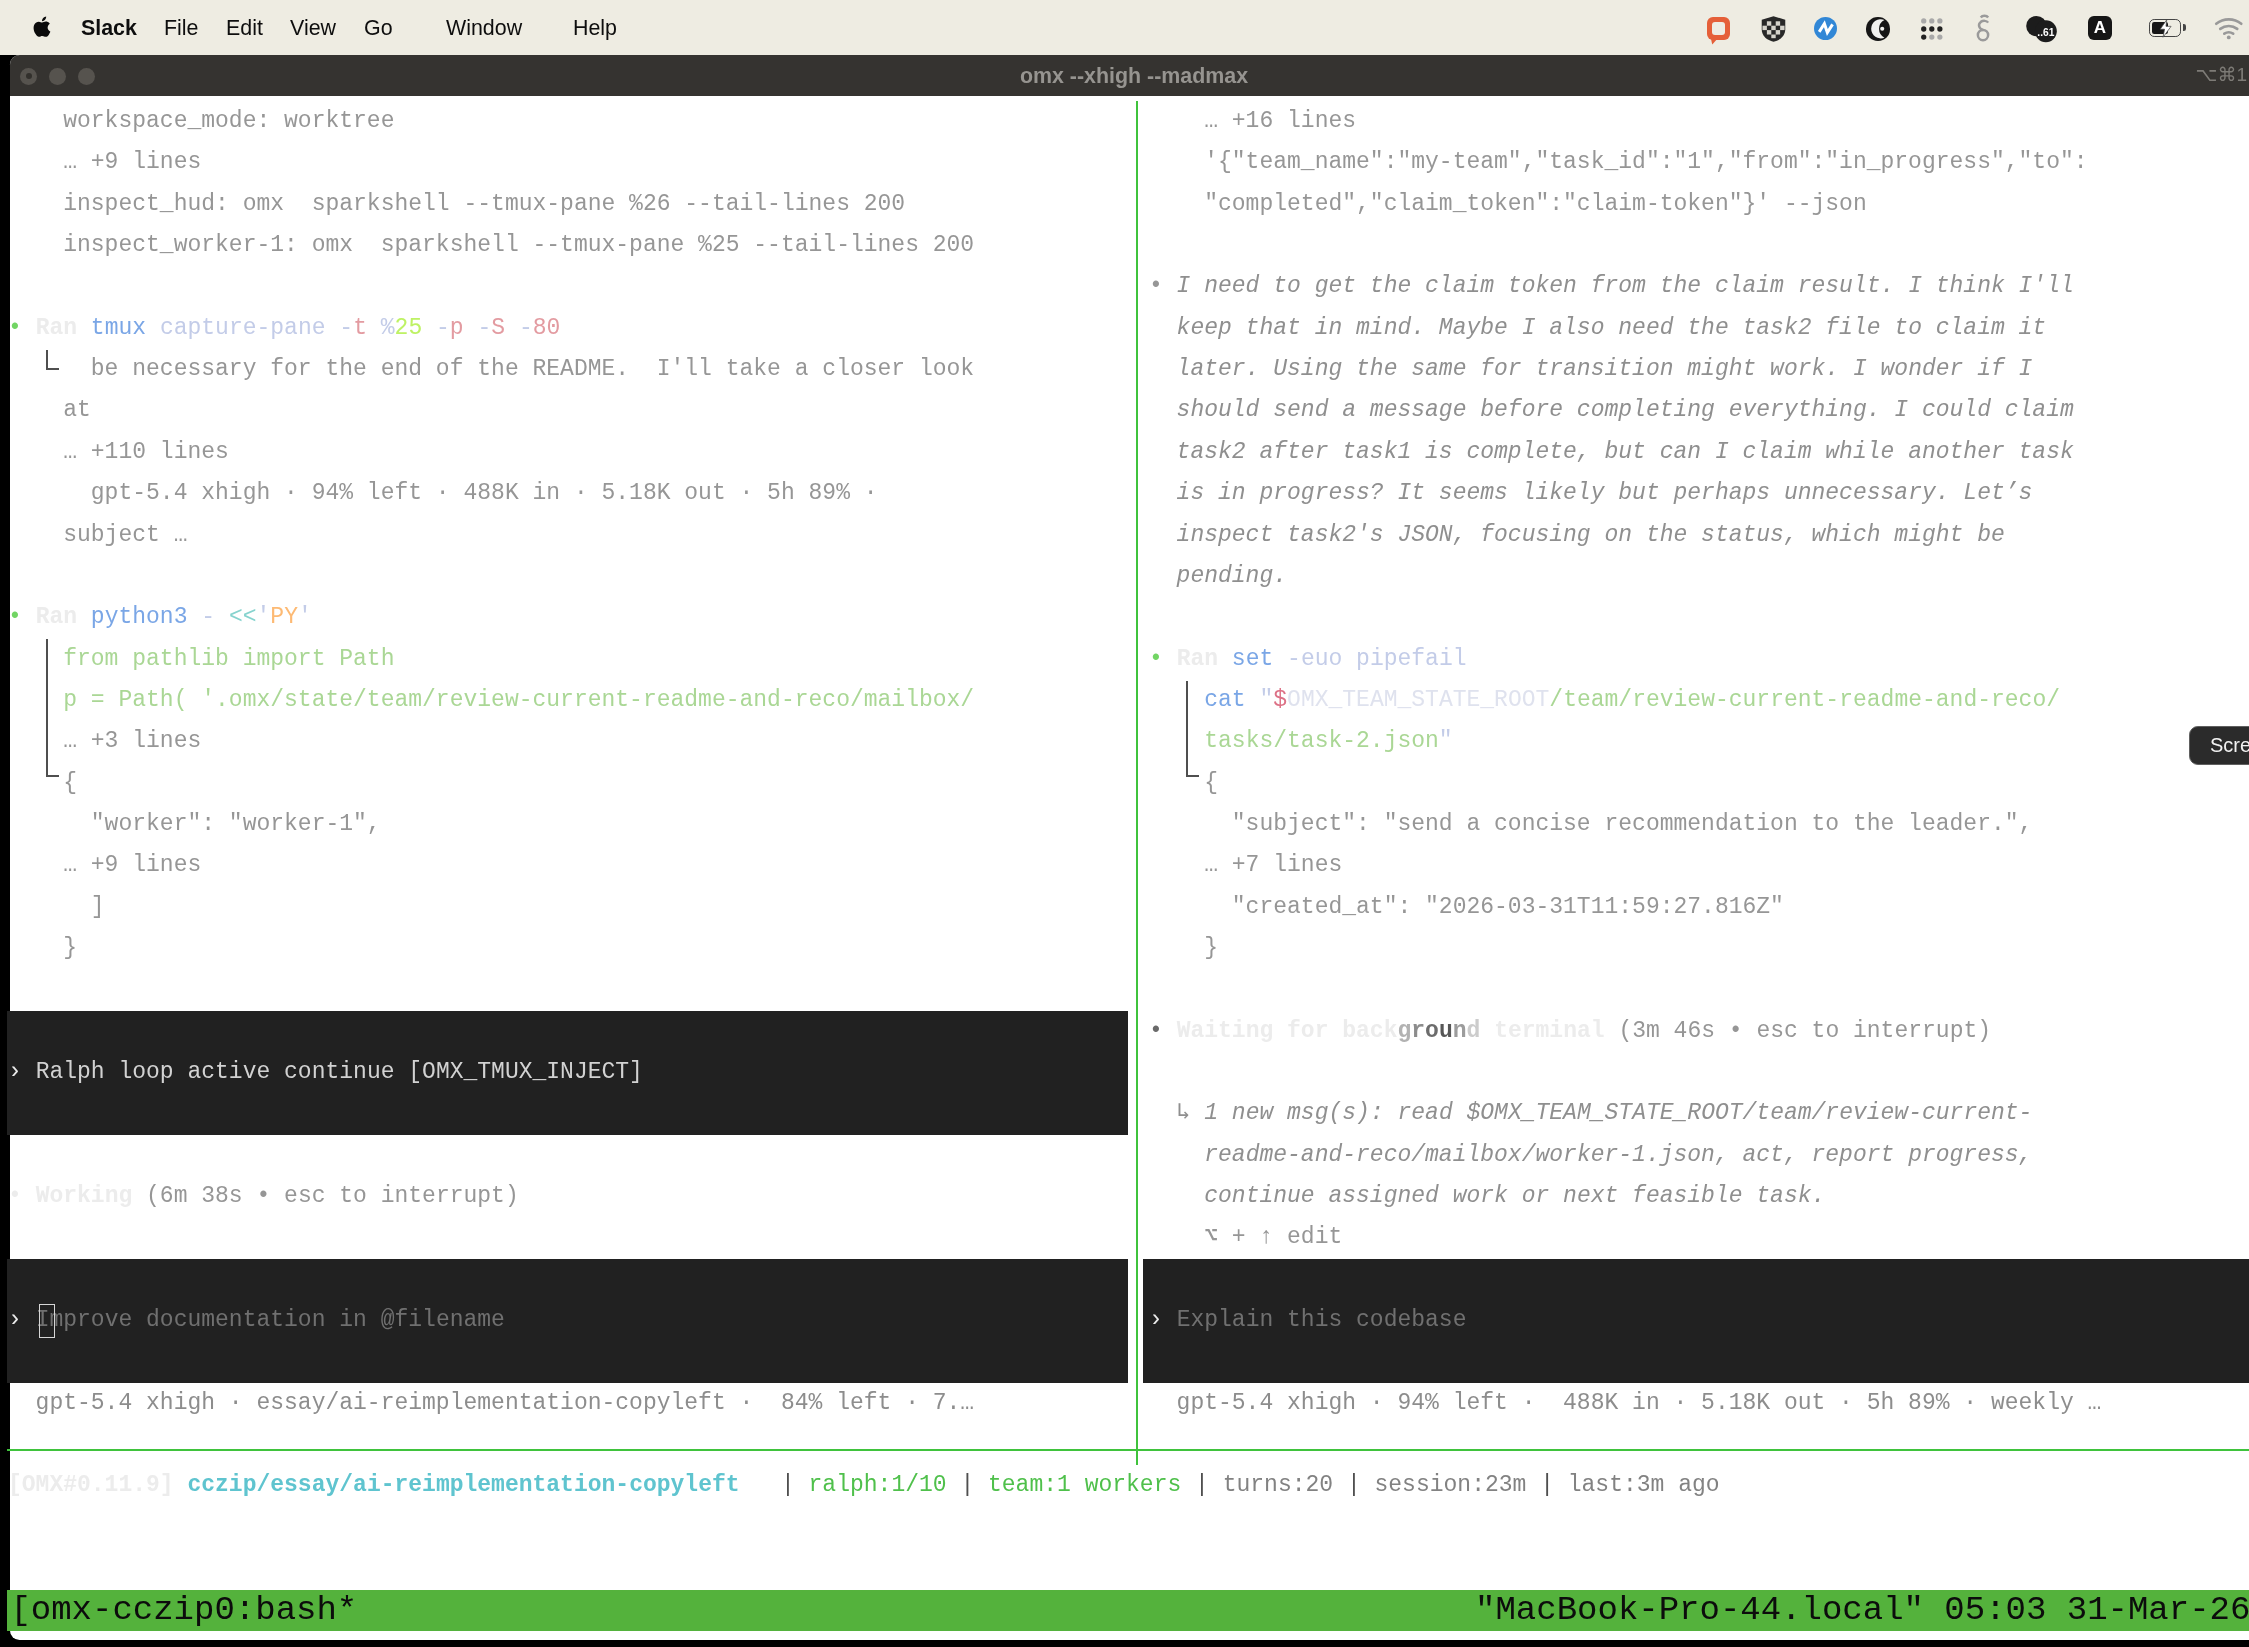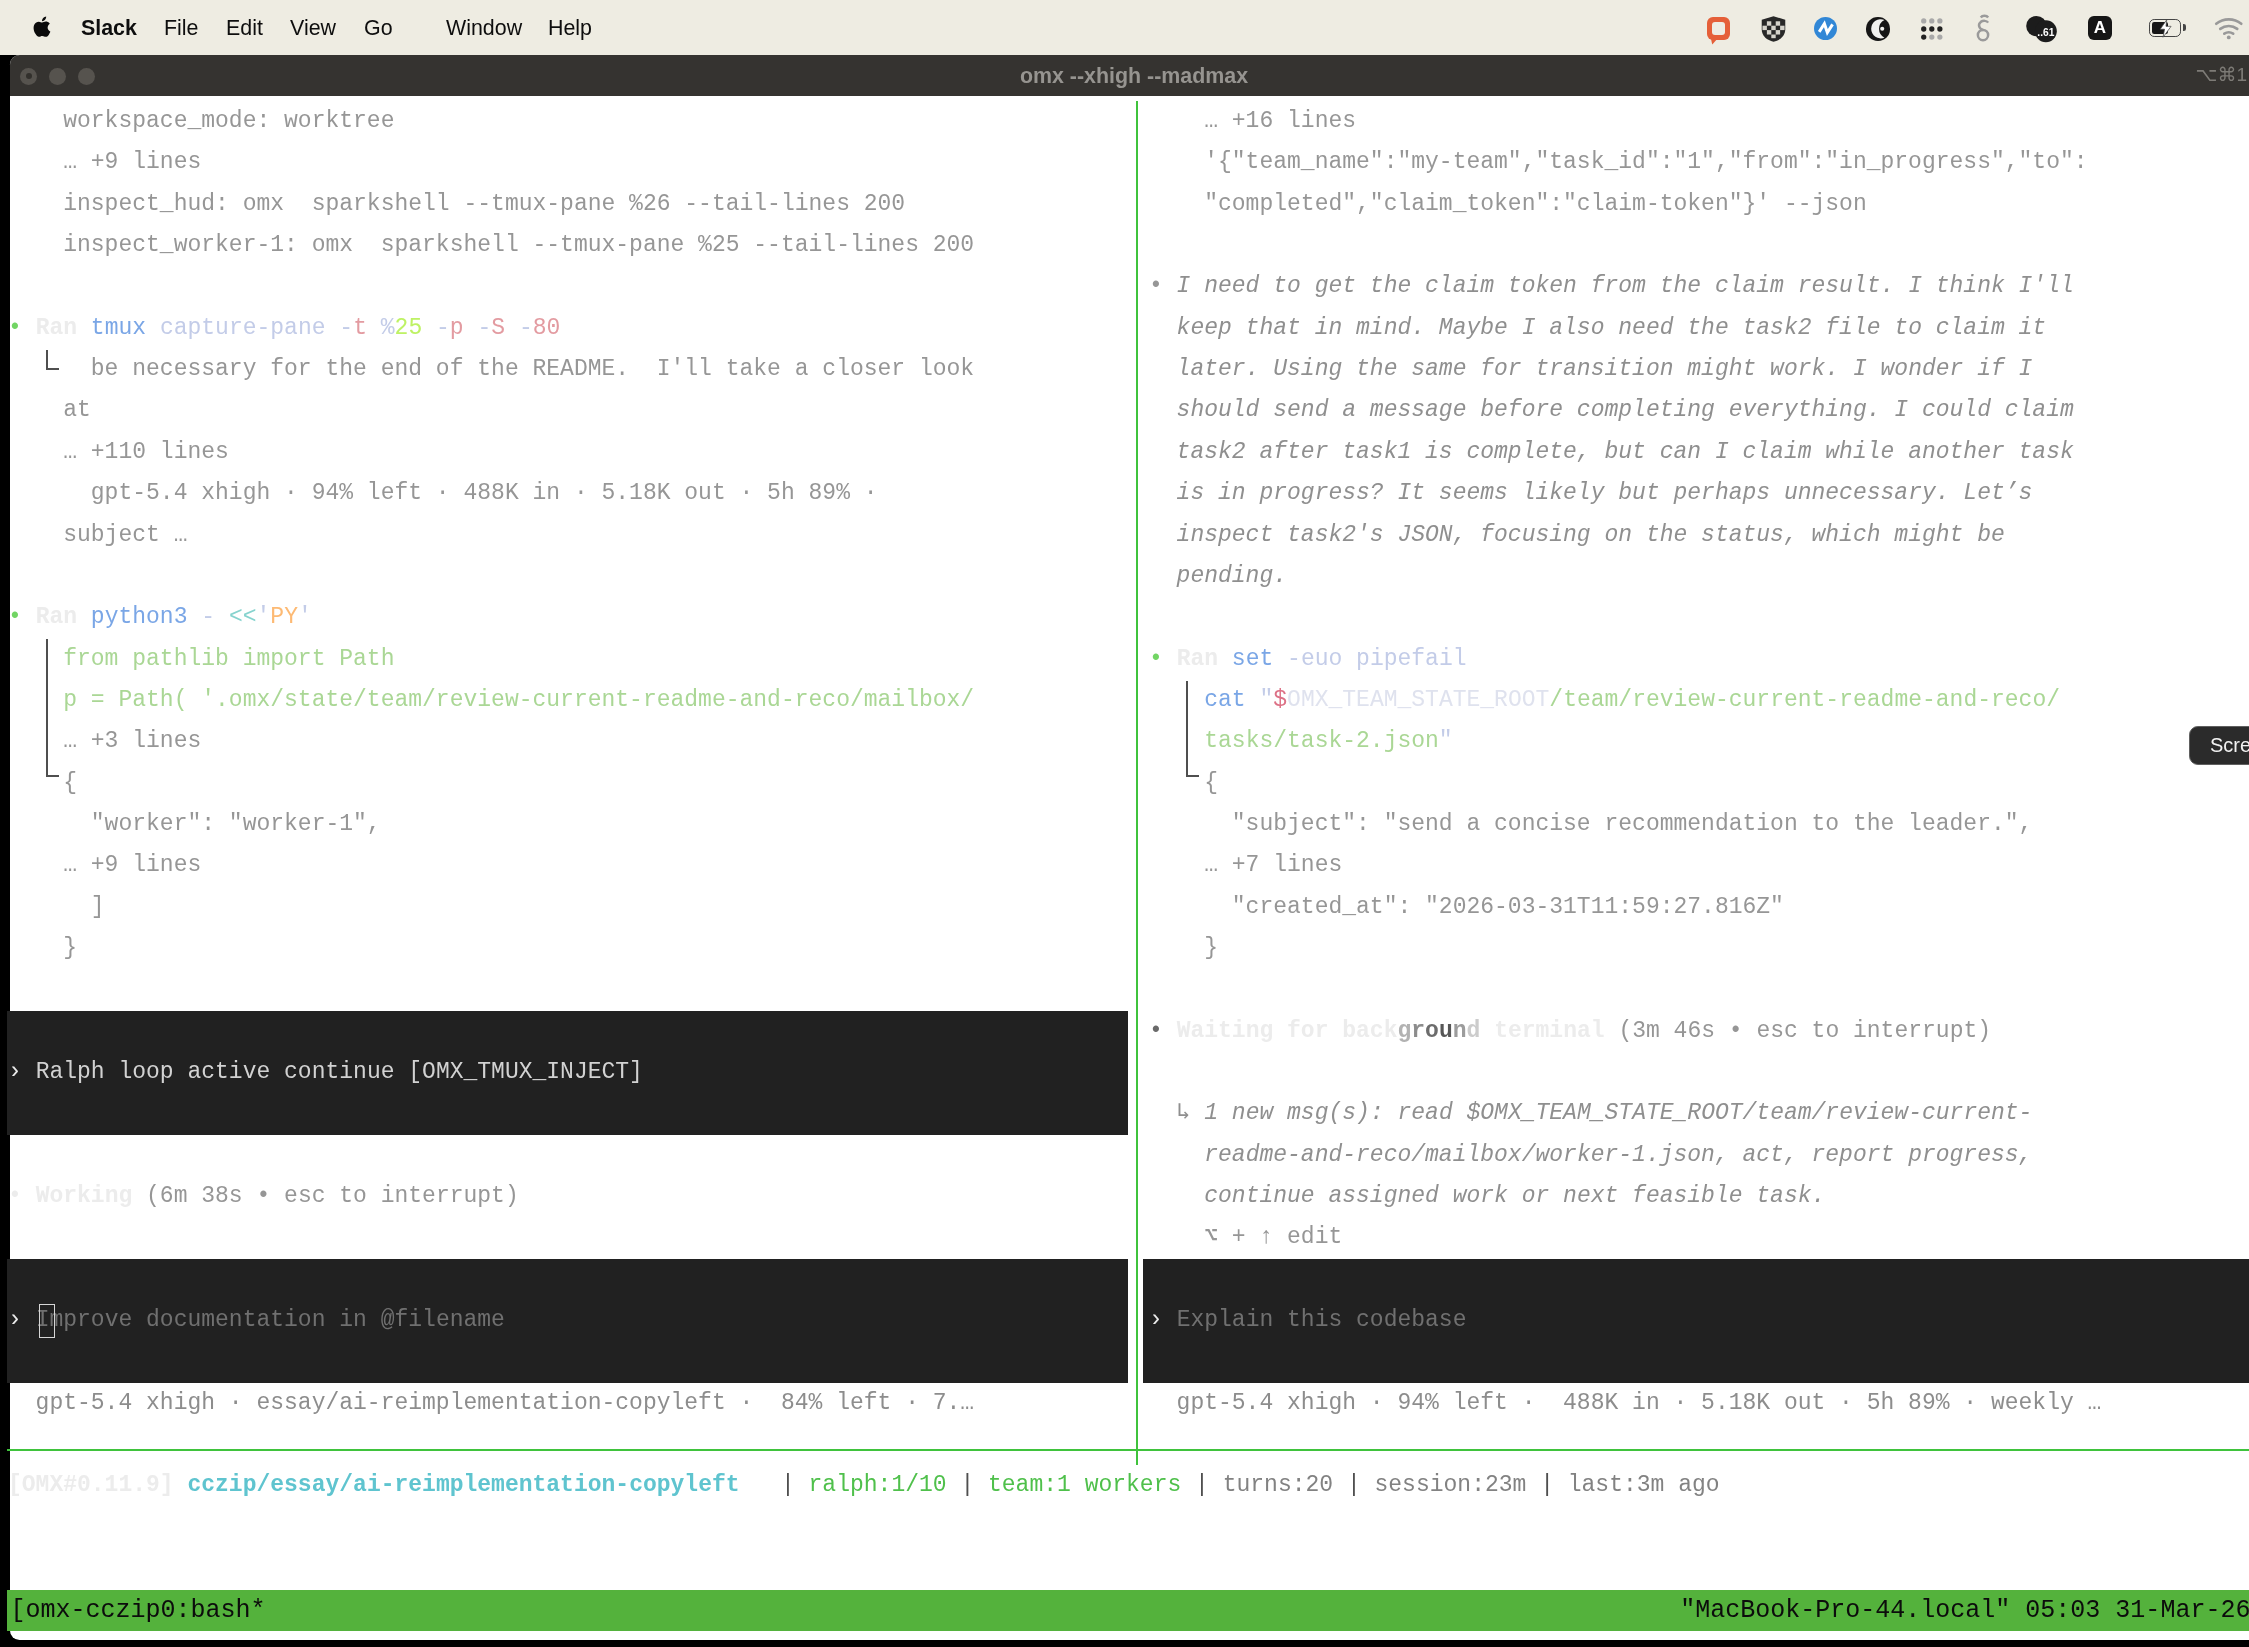--- a/index.html
+++ b/index.html
@@ -40,21 +40,21 @@
 .cy2 { color:#5fc4cf;font-weight:bold; }
 .gn2 { color:#4fc04b; }
 .sep { color:#4f4f4f; }
 .gy { color:#828282; }
 .bx1t { color:#d2d2d2; }
 .box { position:absolute; background:#212121; }
 .conn { position:absolute; background:#4f4f4f; }
 .greenline { position:absolute; background:#3fc33c; }
 .statusbar { position:absolute; left:7.4px; top:1590px; width:2243px; height:41px; background:#54b23c; }
 .statusbar .txt { position:absolute; white-space:pre; font-family:"Liberation Mono", monospace;
-                 font-size:25px; line-height:41px; color:#0c0c0c;text-align:right; }
+                 font-size:34px; line-height:41px; color:#0c0c0c;text-align:right; }
 .cursor { position:absolute; border:1.5px solid #d6d6d6; width:16px; height:34px; }
 .scre { position:absolute; left:2189px; top:726px; width:81px; height:39px; background:#2b2b2b;
         border:1.5px solid #606060; border-radius:8.9px; color:#f2f2f2; font-size:20px;
         line-height:36px; padding-left:20px; }
 </style></head><body>
 <div style="position:absolute;left:2241px;top:55px;width:8.9px;height:11.8px;background:#17565c"></div>
 
 <div class="win">
   <div class="tbar"></div>
   <div class="tl" style="left:10.3px"></div>
@@ -142,21 +142,21 @@
 <div class="menubar">
   <svg class="apple" style="position:absolute;left:31px;top:14.8px" width="20" height="23.6" viewBox="0 0 27 32">
     <path fill="#0b0b0b" d="M22.5 17.1c0-3.6 2.9-5.3 3-5.4-1.6-2.4-4.2-2.7-5.1-2.8-2.2-.2-4.2 1.3-5.3 1.3-1.1 0-2.8-1.3-4.6-1.2-2.4 0-4.6 1.4-5.8 3.5C2.2 16.8 4 22.9 6.4 26.2c1.2 1.6 2.6 3.5 4.4 3.4 1.8-.1 2.4-1.1 4.6-1.1 2.1 0 2.7 1.1 4.6 1.1 1.9 0 3.1-1.7 4.3-3.3 1.3-1.9 1.9-3.7 1.9-3.8-.1-.1-3.7-1.5-3.7-5.4zM19 6.6c1-1.2 1.6-2.8 1.5-4.5-1.4.1-3.1 1-4.1 2.1-.9 1-1.7 2.7-1.5 4.3 1.5.1 3.1-.7 4.1-1.9z"></path>
   </svg>
   <div class="mi" style="left:81px;font-weight:700">Slack</div>
   <div class="mi" style="left:164px">File</div>
   <div class="mi" style="left:226px">Edit</div>
   <div class="mi" style="left:290px">View</div>
   <div class="mi" style="left:364px">Go</div>
   <div class="mi" style="left:446px">Window</div>
-  <div class="mi" style="left:548px">Help</div>
+  <div class="mi" style="left:573px">Help</div>
 </div>
 
 <div style="position:absolute;left:1707px;top:17px;width:23px;height:23px;background:#e55f38;border-radius:5.9px"></div>
 <div style="position:absolute;left:1712px;top:22px;width:12.5px;height:12.5px;background:#eeece2;border-radius:3px"></div>
 <svg style="position:absolute;left:1710px;top:38px" width="8.9" height="6.6" viewBox="0 0 12 9">
     <path fill="#e55f38" d="M1 0 11 0 3 9z"></path>
   </svg>
 <svg style="position:absolute;left:1761px;top:15.5px" width="25" height="26" viewBox="0 0 34 35">
   <path fill="#282828" d="M17 0 33 5v13c0 9-7 15-16 17C8 33 1 27 1 18V5z"></path>
   <g fill="#d5d3cb">

